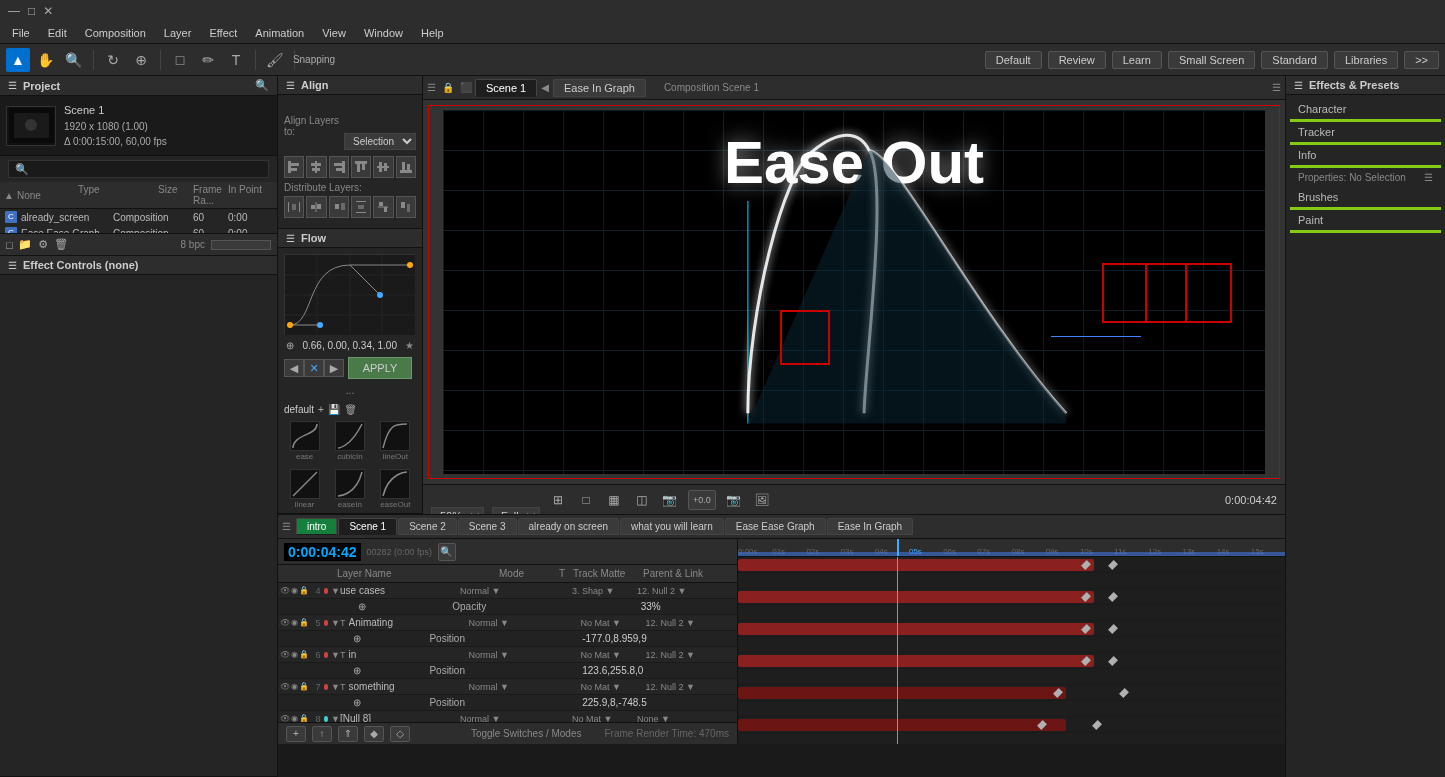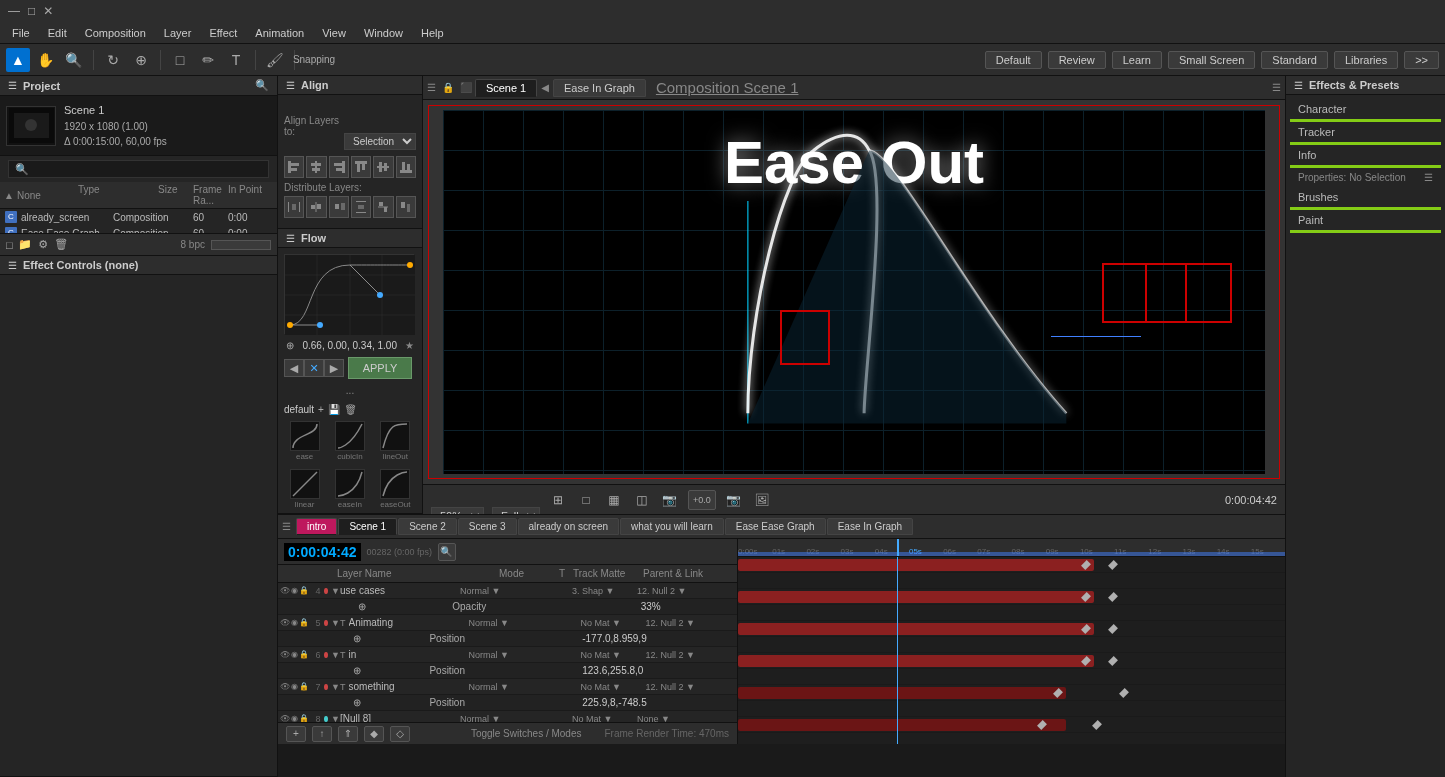--- a/index.html
+++ b/index.html
@@ -98,21 +98,21 @@
     
     #right-panel { width: 160px; background: #252525; border-left: 1px solid #111; }
     #effects-presets-panel { padding: 4px; }
     .ep-item { padding: 4px 8px; cursor: pointer; color: #bbb; font-size: 11px; border-bottom: 3px solid #84cc16; }
     .ep-properties { display: flex; align-items: center; justify-content: space-between; padding: 4px 8px; }
 
     
     #timeline-section { height: 230px; background: #1e1e1e; border-top: 1px solid #111; display: flex; flex-direction: column; }
     #timeline-tabs { background: #2d2d2d; height: 24px; display: flex; align-items: center; padding: 0 4px; gap: 1px; border-bottom: 1px solid #111; overflow: hidden; }
     .tl-tab { padding: 2px 10px; background: #3a3a3a; border: 1px solid #444; cursor: pointer; font-size: 10px; color: #ccc; white-space: nowrap; border-radius: 2px 2px 0 0; }
-    .tl-tab.active { background: #be185d; color: #fff; border-bottom-color: #1e1e1e; }
+    .tl-tab.active { background: #15803d; color: #fff; border-bottom-color: #1e1e1e; }
 
     #timeline-body { display: flex; flex: 1; overflow: hidden; }
     #tl-left { width: 460px; background: #252525; border-right: 1px solid #111; display: flex; flex-direction: column; }
     #tl-controls { height: 26px; background: #2d2d2d; display: flex; align-items: center; padding: 0 6px; gap: 6px; border-bottom: 1px solid #111; }
     .timecode { font-size: 14px; color: #0af; font-weight: bold; background: #000; padding: 1px 4px; }
     .timecode-sub { font-size: 9px; color: #666; }
     .tl-ctrl-btn { width: 18px; height: 18px; display: flex; align-items: center; justify-content: center; cursor: pointer; background: #3a3a3a; border: 1px solid #555; color: #aaa; font-size: 10px; border-radius: 2px; }
 
     #tl-col-headers { height: 18px; background: #2d2d2d; display: flex; align-items: center; padding: 0 4px; border-bottom: 1px solid #111; font-size: 10px; color: #888; }
     .tl-col-name { flex: 1; }
@@ -566,21 +566,21 @@
       </div>
 
       <div id="comp-viewer">
         <div id="comp-tabs">
           <span style="font-size:10px;color:#888;cursor:pointer;">☰</span>
           <span style="font-size:10px;color:#888;cursor:pointer;margin:0 4px;">🔒</span>
           <span style="font-size:10px;color:#888;">⬛</span>
           <div class="comp-tab active">Scene 1</div>
           <span style="font-size:10px;color:#888;margin:0 2px;">◀</span>
           <div class="comp-tab">Ease In Graph</div>
-          <span style="font-size:15px;color:#888;margin:0 8px;text-decoration:underline;">Composition Scene 1</span>
+          <span style="font-size:10px;color:#888;margin:0 16px;">Composition Scene 1</span>
           <span style="font-size:10px;color:#888;margin-left:auto;cursor:pointer;">☰</span>
         </div>
         <div id="comp-canvas">
 
           <div style="position:absolute;top:5px;left:5px;right:5px;bottom:5px;border:1px solid #cc0000;pointer-events:none;"></div>
 
           <div id="comp-content">
 
             <div class="grid-overlay"></div>
 

